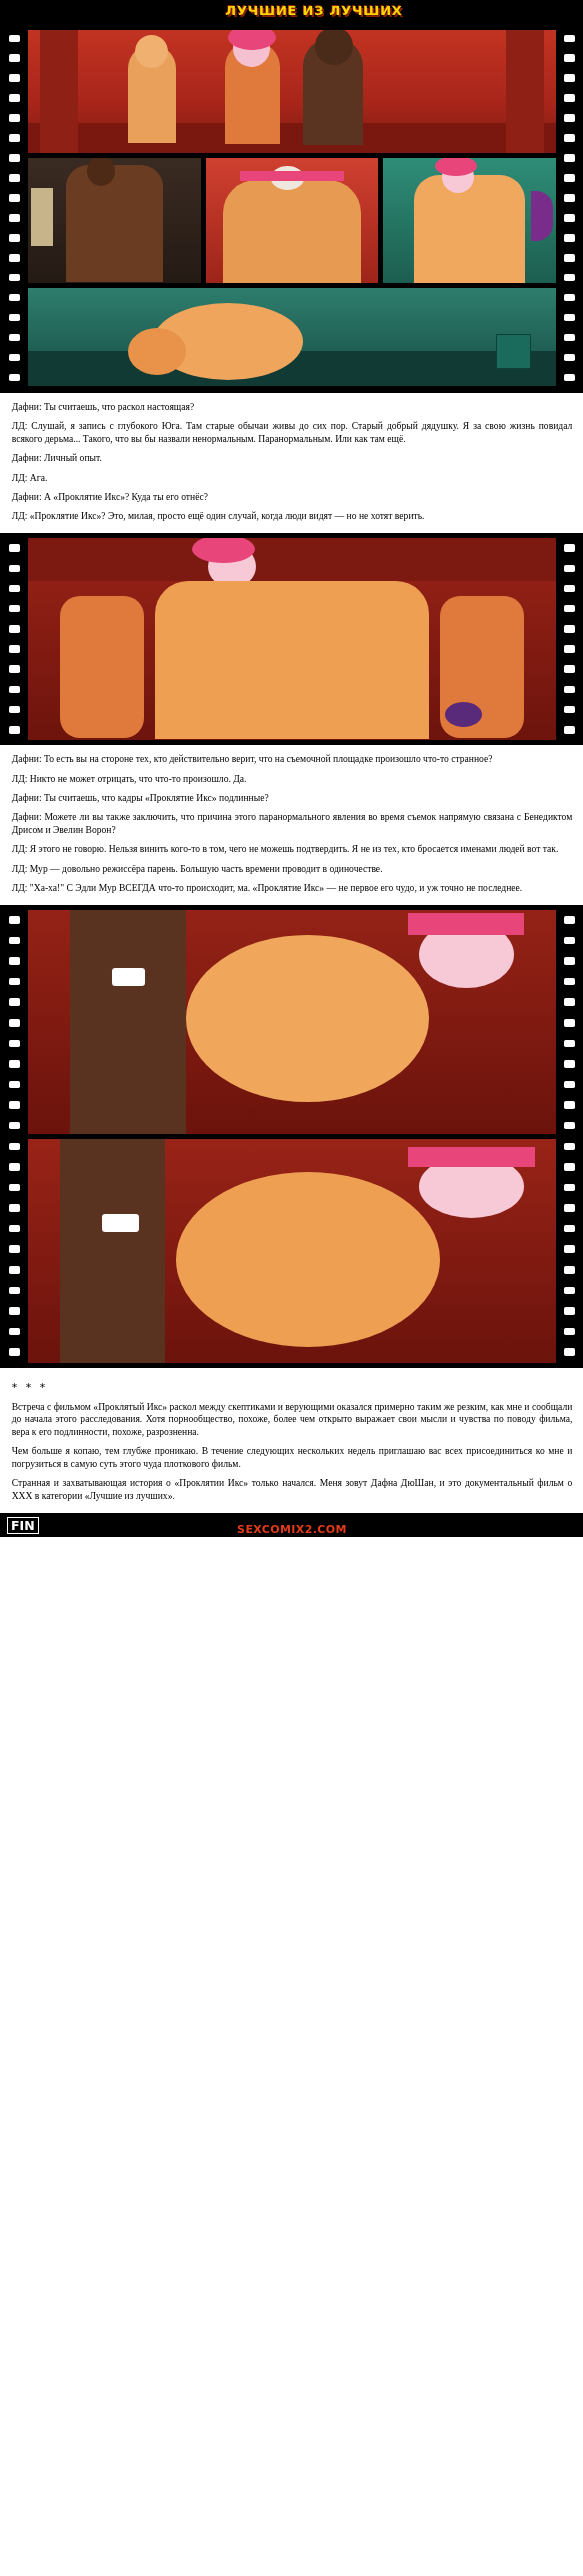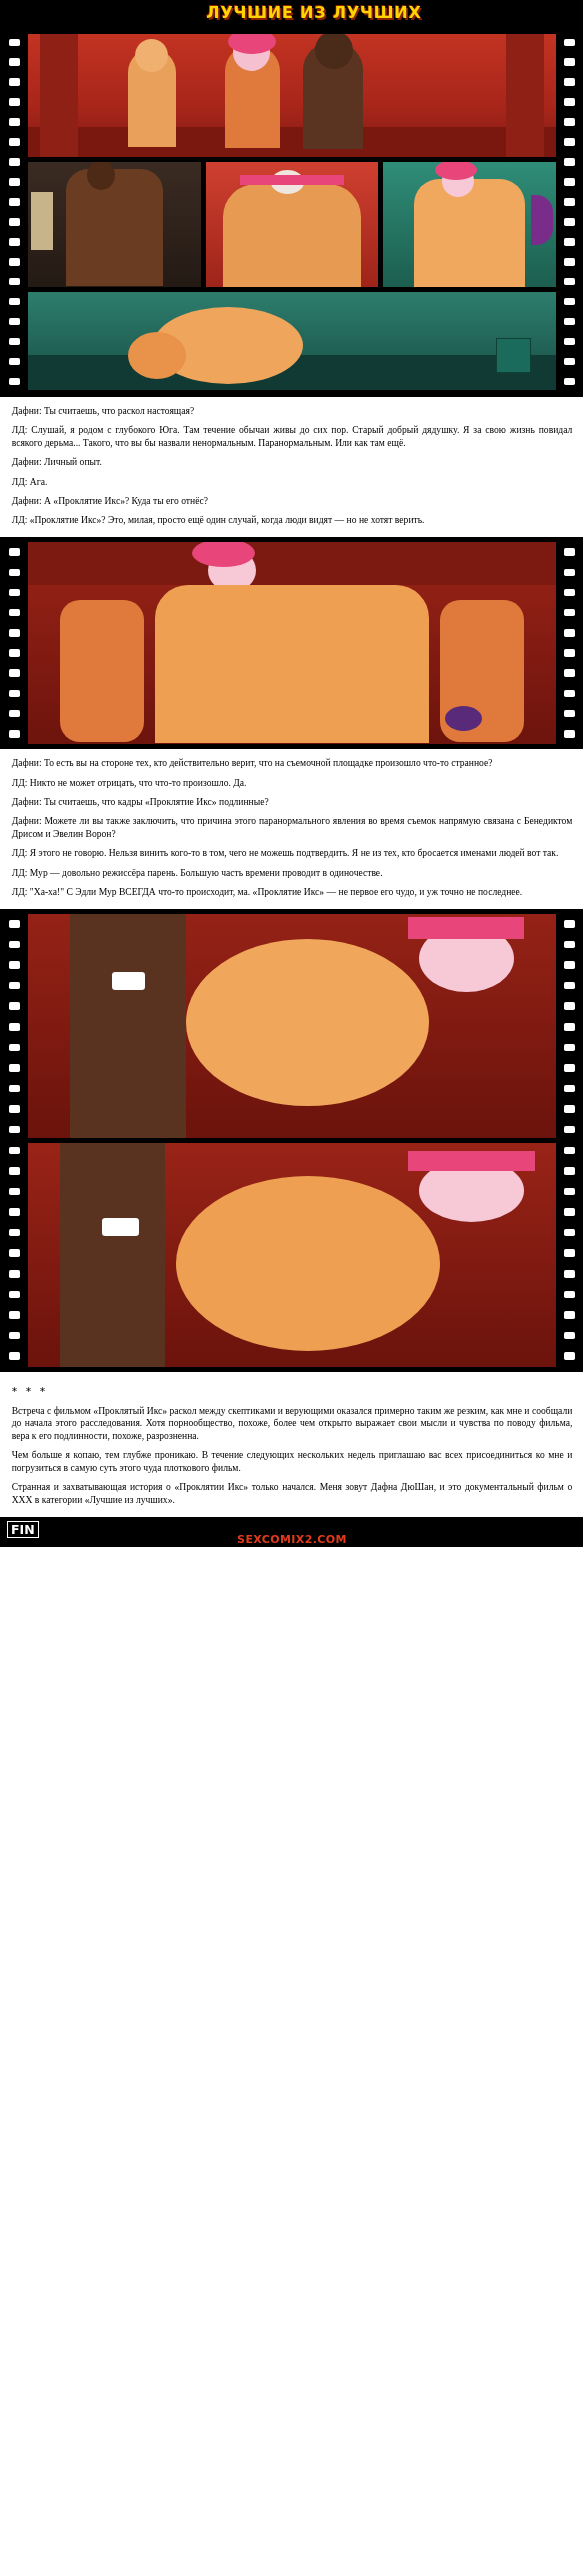--- a/index.html
+++ b/index.html
@@ -31,21 +31,21 @@
     font-weight: bold;
     font-size: 11px;
     letter-spacing: 0.8px;
     color: #f0e000;
     text-shadow: 0.8px 0.8px 0 #7a2a00, -0.8px 0 0 #7a2a00;
     margin: 0 0 0.8px 0;
   }
   .title-line2 {
     font-family: "DejaVu Sans", sans-serif;
     font-weight: bold;
-    font-size: 16px;
+    font-size: 13px;
     letter-spacing: 0.8px;
     color: #ffd400;
     text-shadow: 1.7px 1.7px 0 #8a2200, -0.8px -0.8px 0 #8a2200;
     margin: 0;
     padding-left: 44px;
   }
 
   
   .filmstrip {
     width: 584px;
@@ -123,21 +123,21 @@
     text-align: left;
     font-size: 11px;
     letter-spacing: 2.5px;
     margin: 5px 0 6.7px 0;
     font-family: "DejaVu Sans", sans-serif;
   }
 
   
   .footer {
     width: 584px;
-    height: 30px;
+    height: 24px;
     background: #000000;
     position: relative;
   }
   .fin {
     position: absolute;
     left: 6.7px;
     top: 4.2px;
     font-family: "DejaVu Sans", sans-serif;
     font-weight: bold;
     font-size: 12.5px;
@@ -268,21 +268,21 @@
           <div class="blob" style="left:100px;top:40px;width:58px;height:47px;background:#e8924a;"></div>
           <div class="bar" style="right:25px;bottom:16.7px;width:33px;height:33px;background:#1a6b5c;border:1.7px solid #0e4036;"></div>
         </div>
       </div>
 
     </div>
   </div>
 
   <div class="textblock">
     <p>Дафни: Ты считаешь, что раскол настоящая?</p>
-    <p>ЛД: Слушай, я родом с глубокого Юга. Там течение обычаи живы до сих пор. Старый добрый дядушку. Я за свою жизнь повидал всякого дерьма... Такого, что вы бы назвали ненормальным. Паранормальным. Или как там ещё.</p>
+    <p>ЛД: Слушай, я запись с глубокого Юга. Там старые обычаи живы до сих пор. Старый добрый дядушку. Я за свою жизнь повидал всякого дерьма... Такого, что вы бы назвали ненормальным. Паранормальным. Или как там ещё.</p>
     <p>Дафни: Личный опыт.</p>
     <p>ЛД: Ага.</p>
     <p>Дафни: А «Проклятие Икс»? Куда ты его отнёс?</p>
     <p>ЛД: «Проклятие Икс»? Это, милая, просто ещё один случай, когда люди видят — но не хотят верить.</p>
   </div>
 
   <div class="filmstrip">
     <div class="sprockets left">
       <span class="hole"></span>
       <span class="hole"></span>

